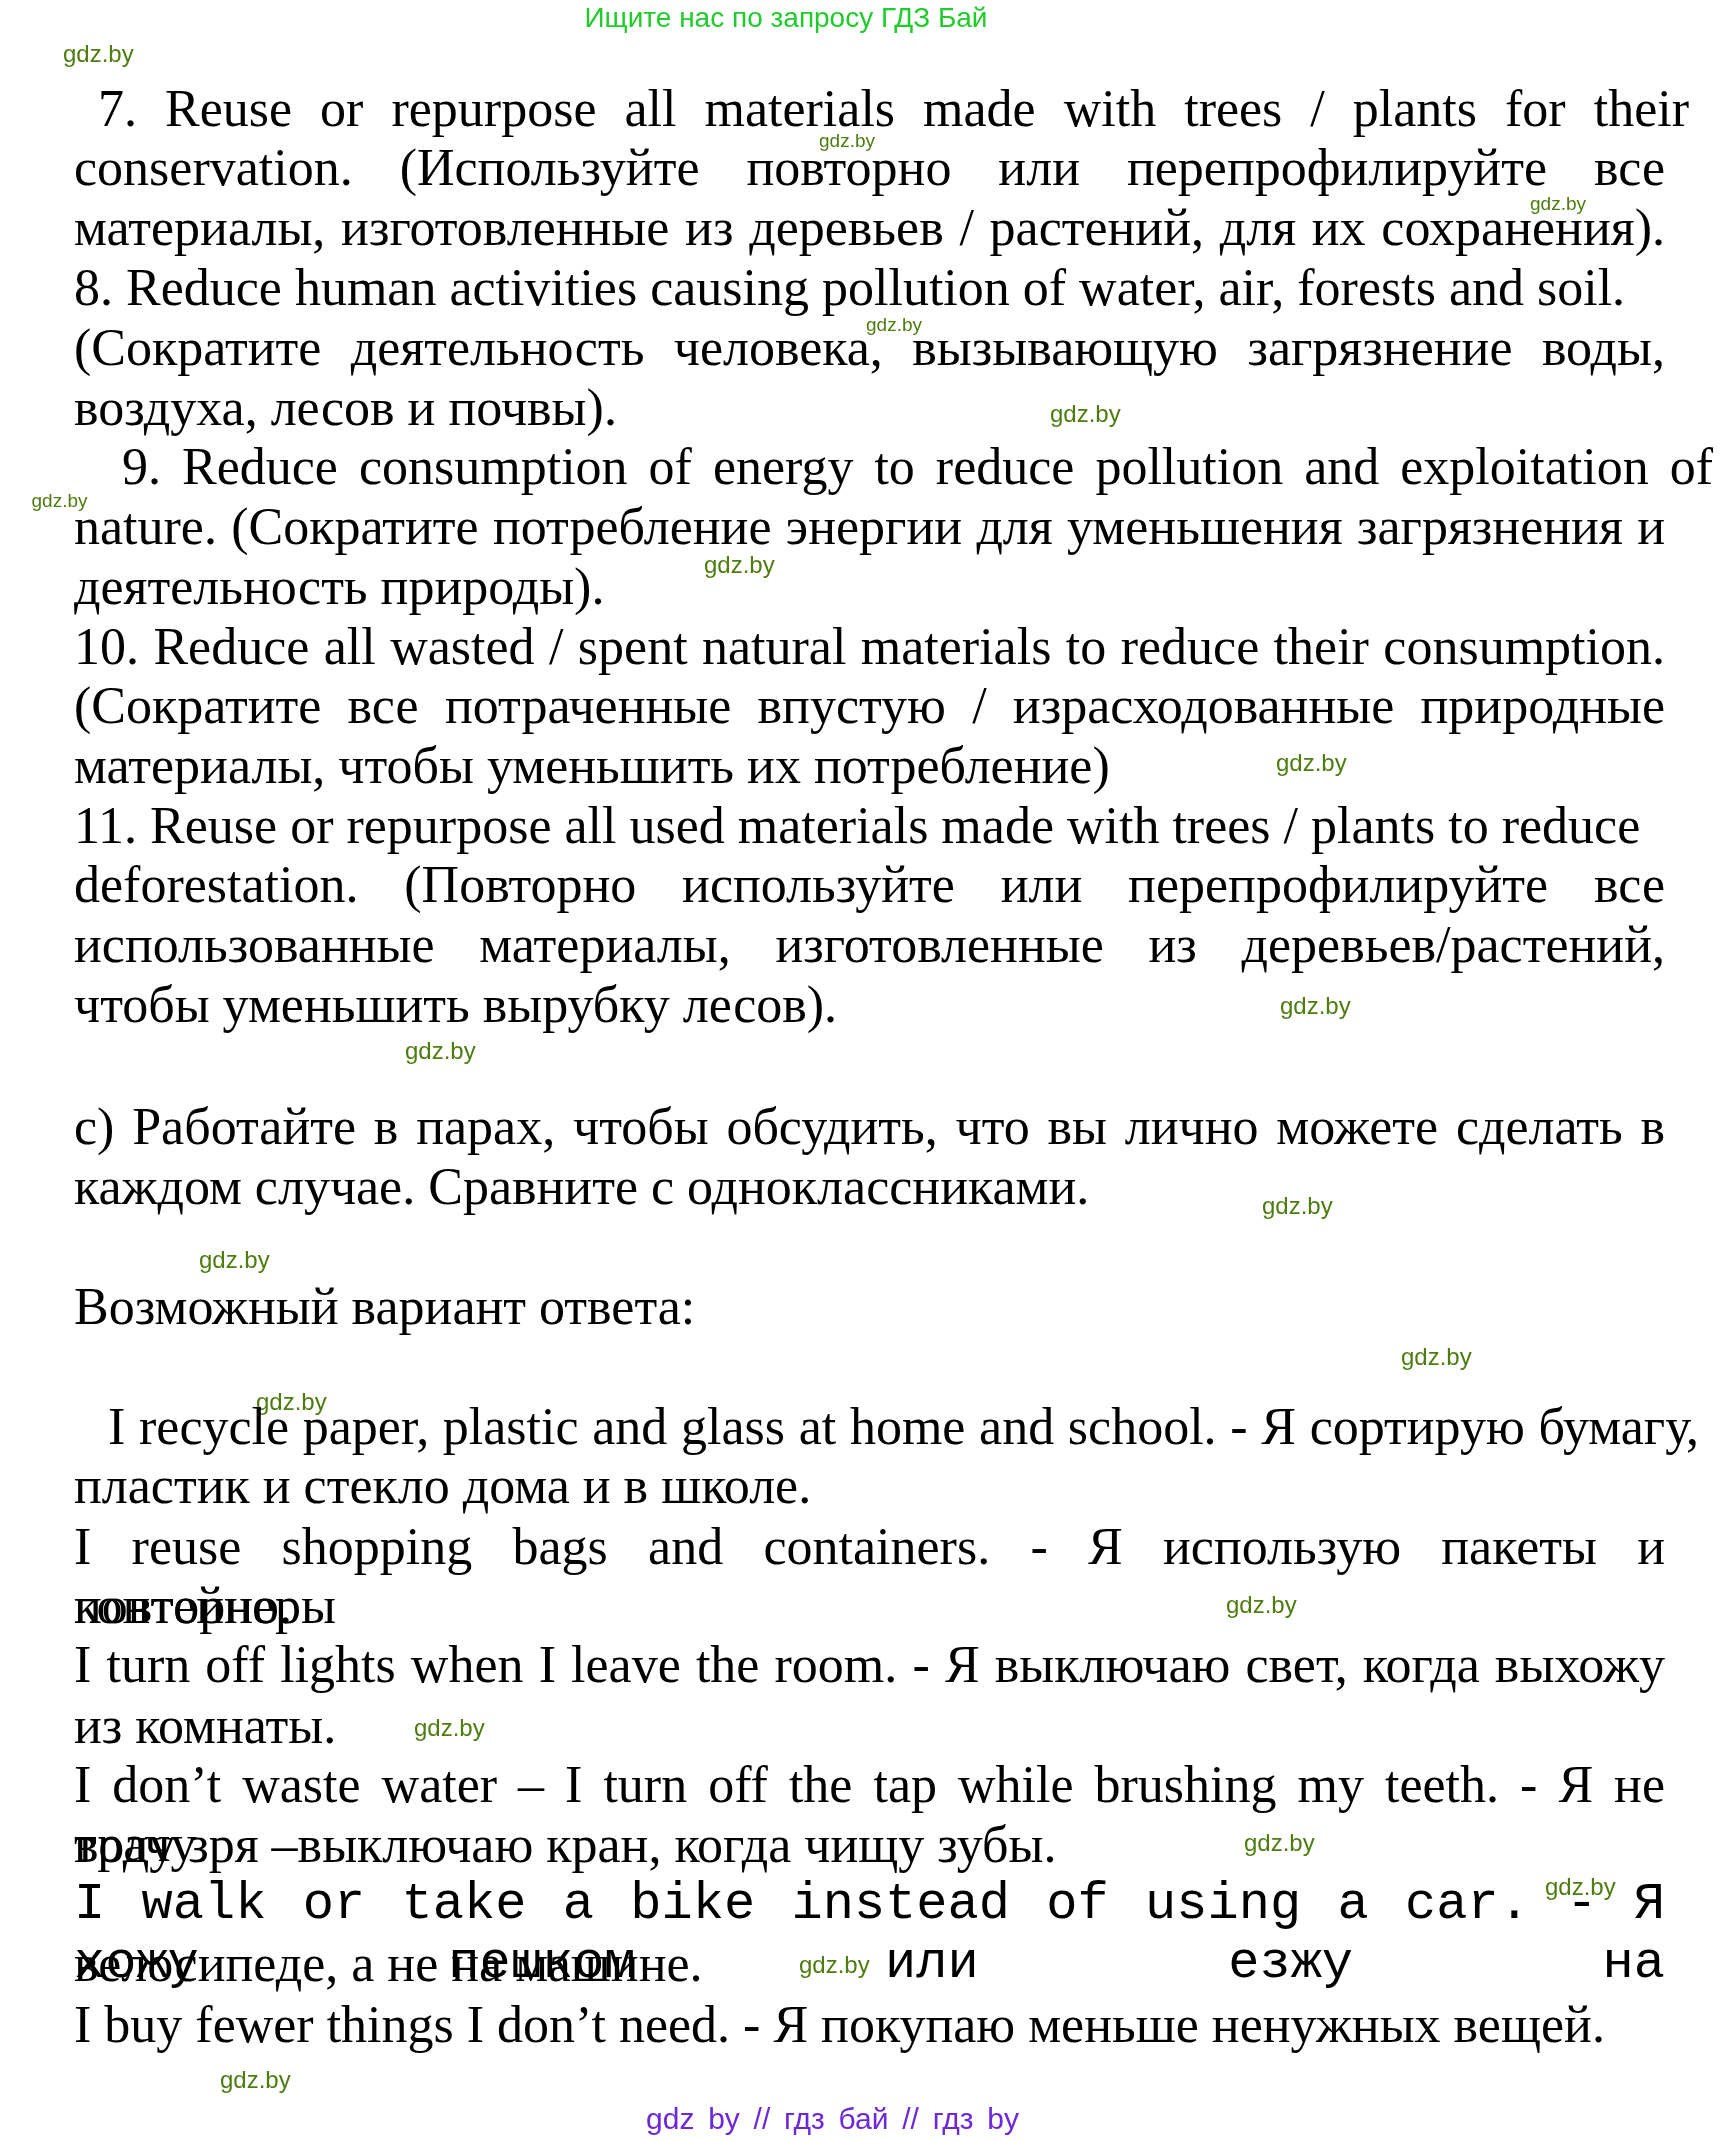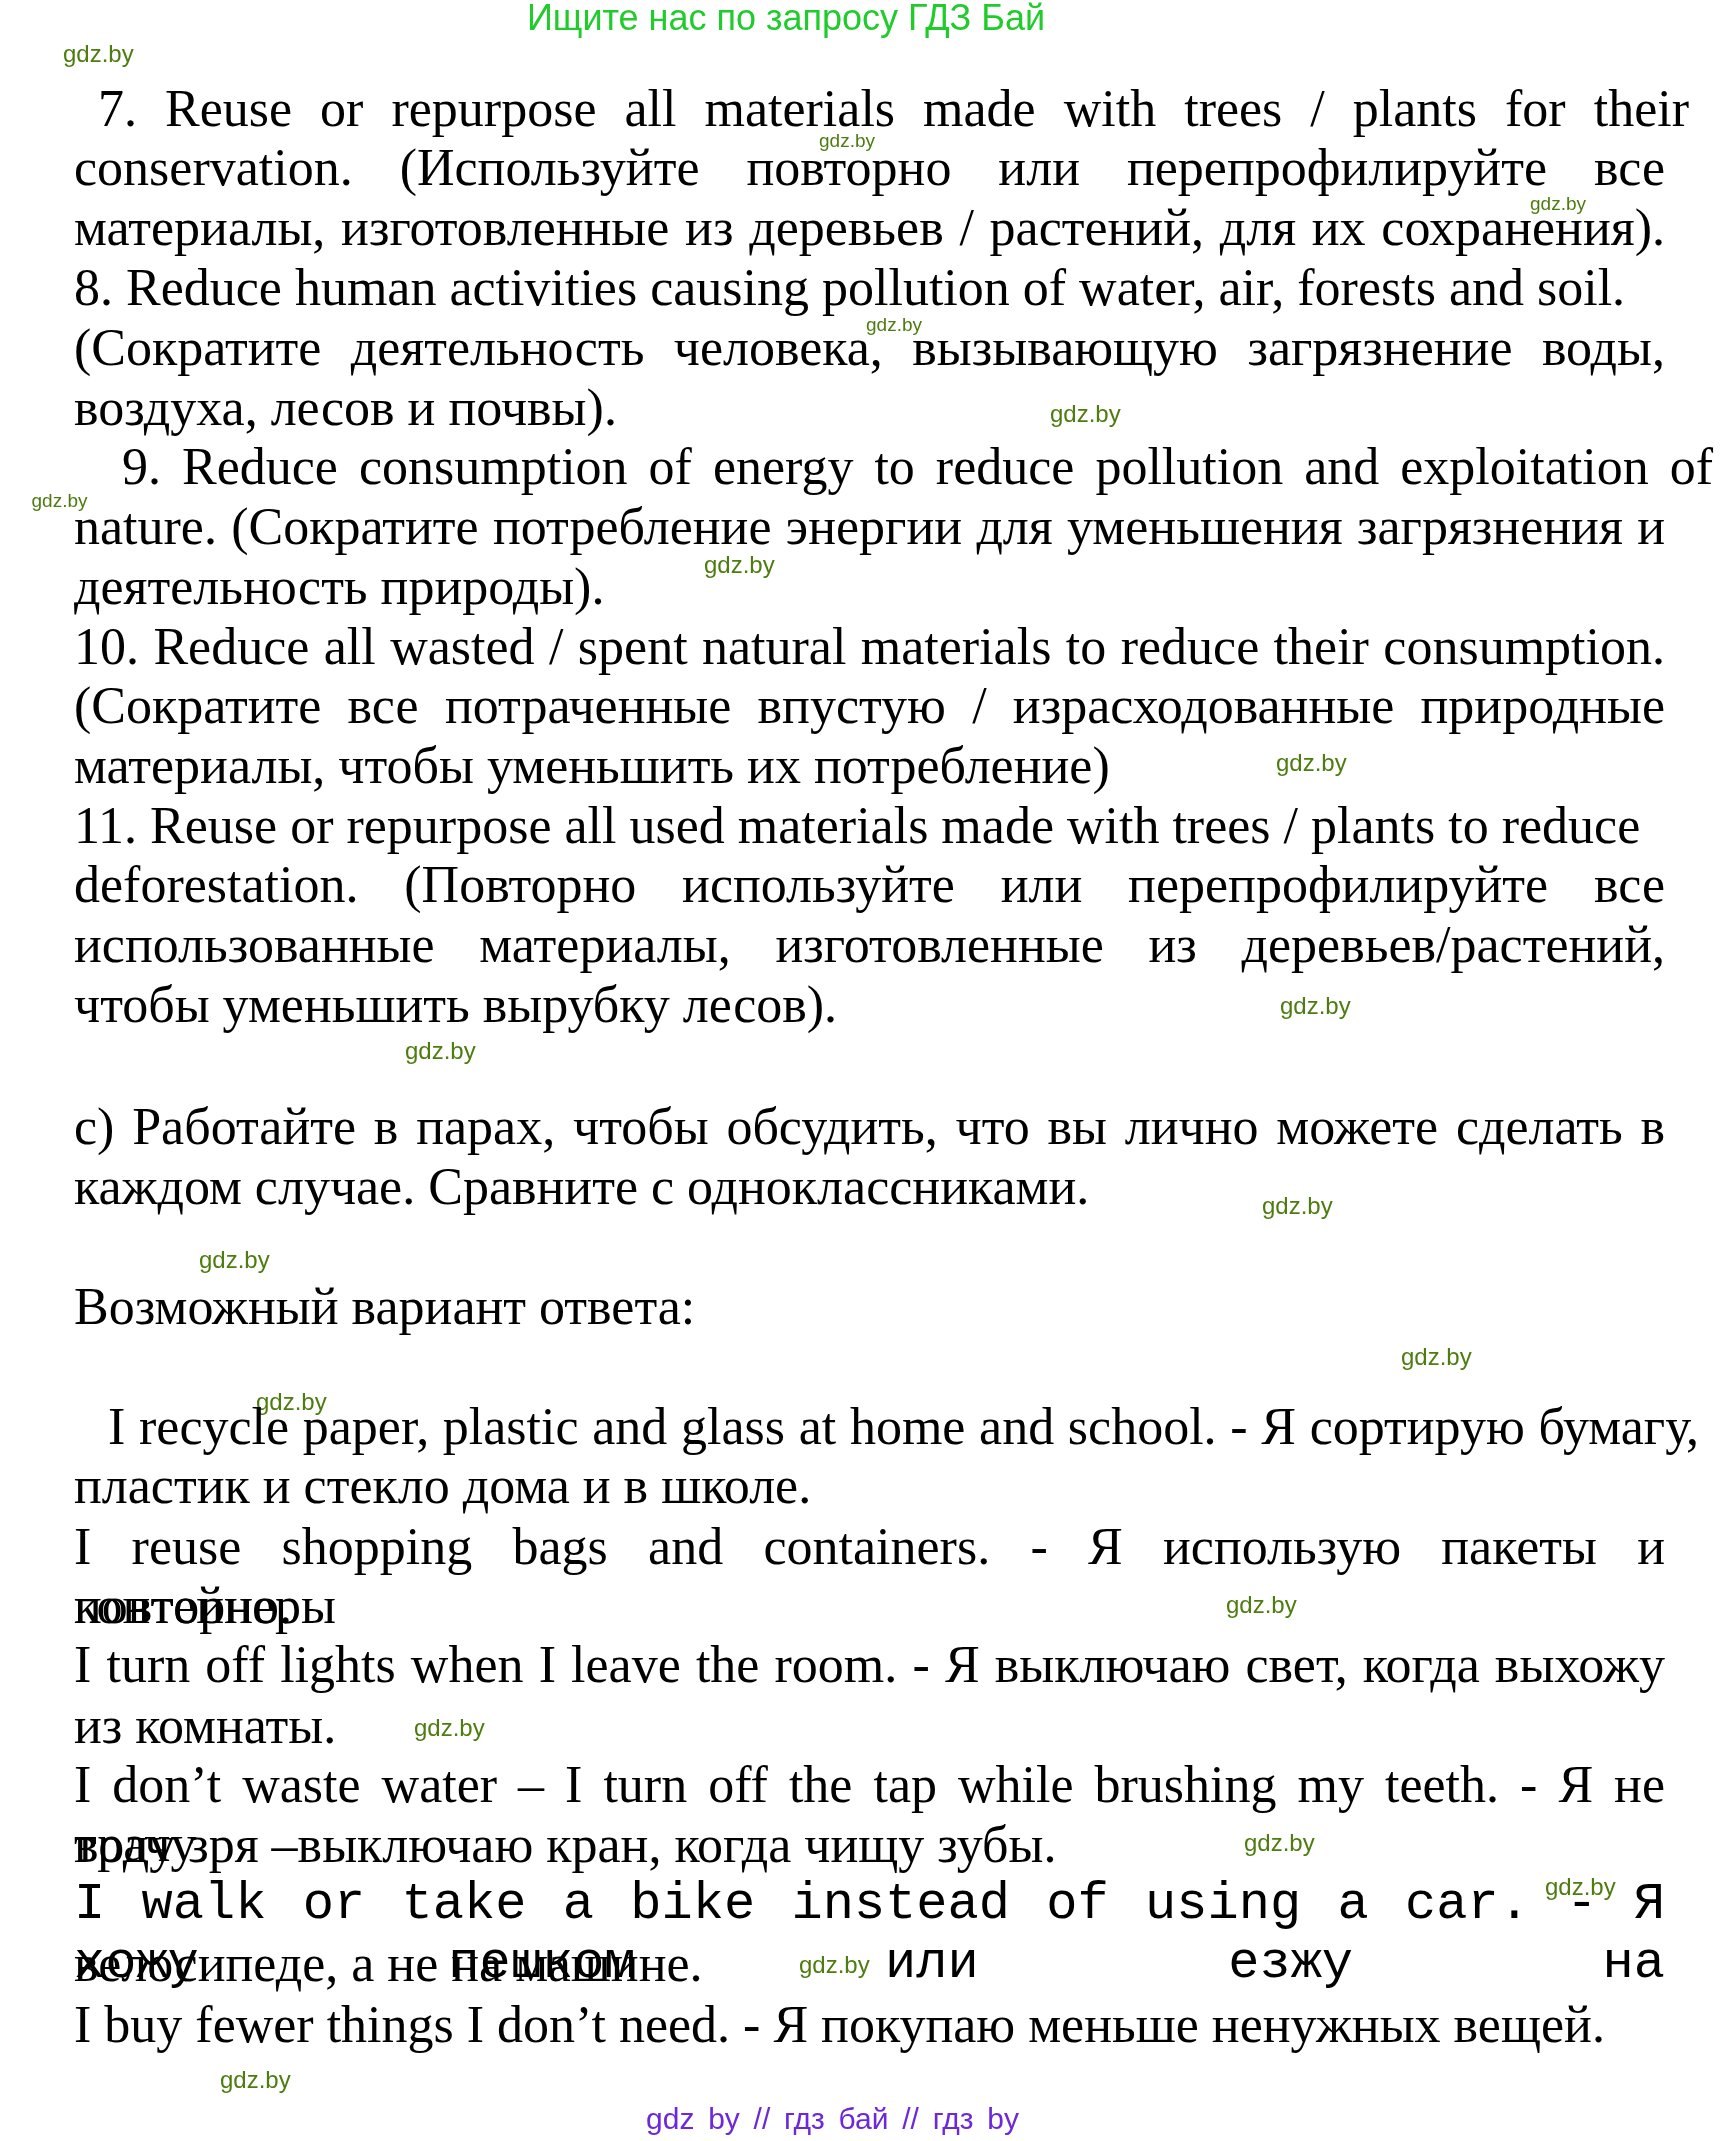--- a/index.html
+++ b/index.html
@@ -1,20 +1,20 @@
 <!DOCTYPE html>
 <html style="font-size:14.4px"><head>
 <meta charset="utf-8">
 <style>
   html, body { margin: 0; padding: 0; background: #ffffff; }
   body { width: 1731px; height: 2141px; position: relative; overflow: hidden; }
   .header {
     position: absolute; left: 0; width: 1572px; top: 1.8px; height: 32px;
     text-align: center; font-family: "Liberation Sans", sans-serif;
-    font-size: 36px; line-height: 32px; color: #1fcc2b;
+    font-size: 28px; line-height: 32px; color: #1fcc2b;
   }
   .footer {
     position: absolute; left: 0; width: 1665px; top: 2101px; height: 36px;
     text-align: center; font-family: "Liberation Sans", sans-serif;
     font-size: 30px; line-height: 36px; color: #6d28d9; word-spacing: 5.4px;
   }
   .line {
     position: absolute; left: 74px; width: 1591px; height: 59px;
     font-family: "Liberation Serif", serif; font-size: 52px; line-height: 59px;
     color: #000; white-space: nowrap; overflow: visible;

